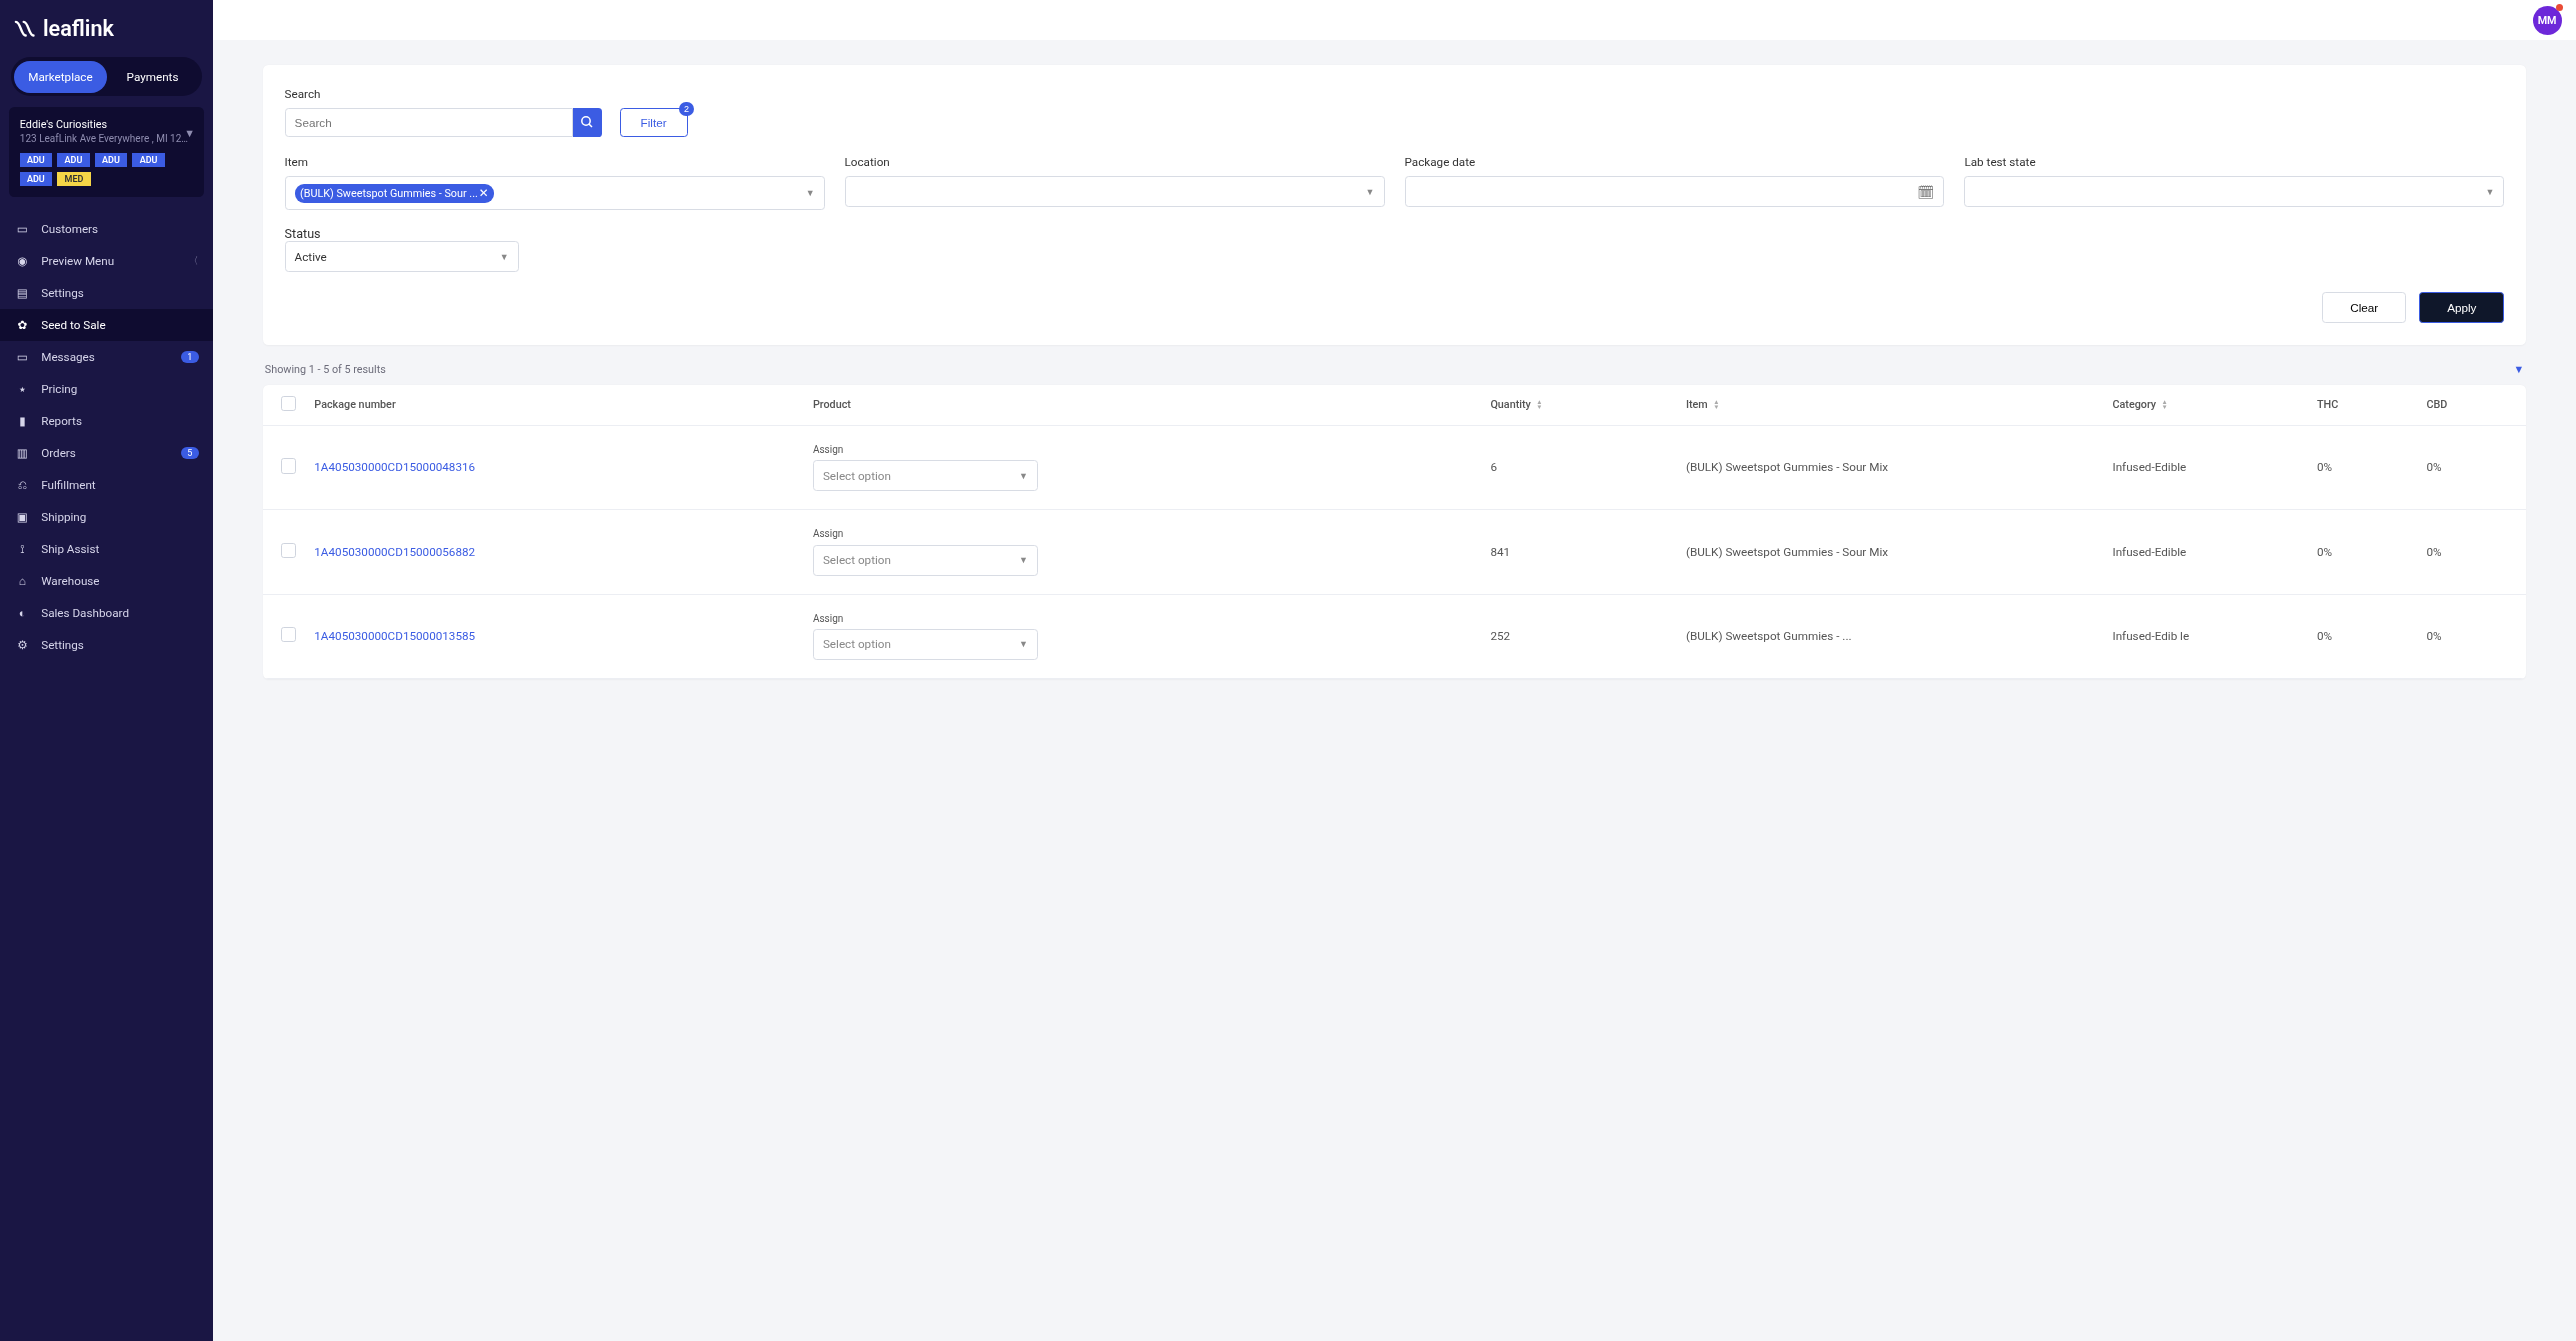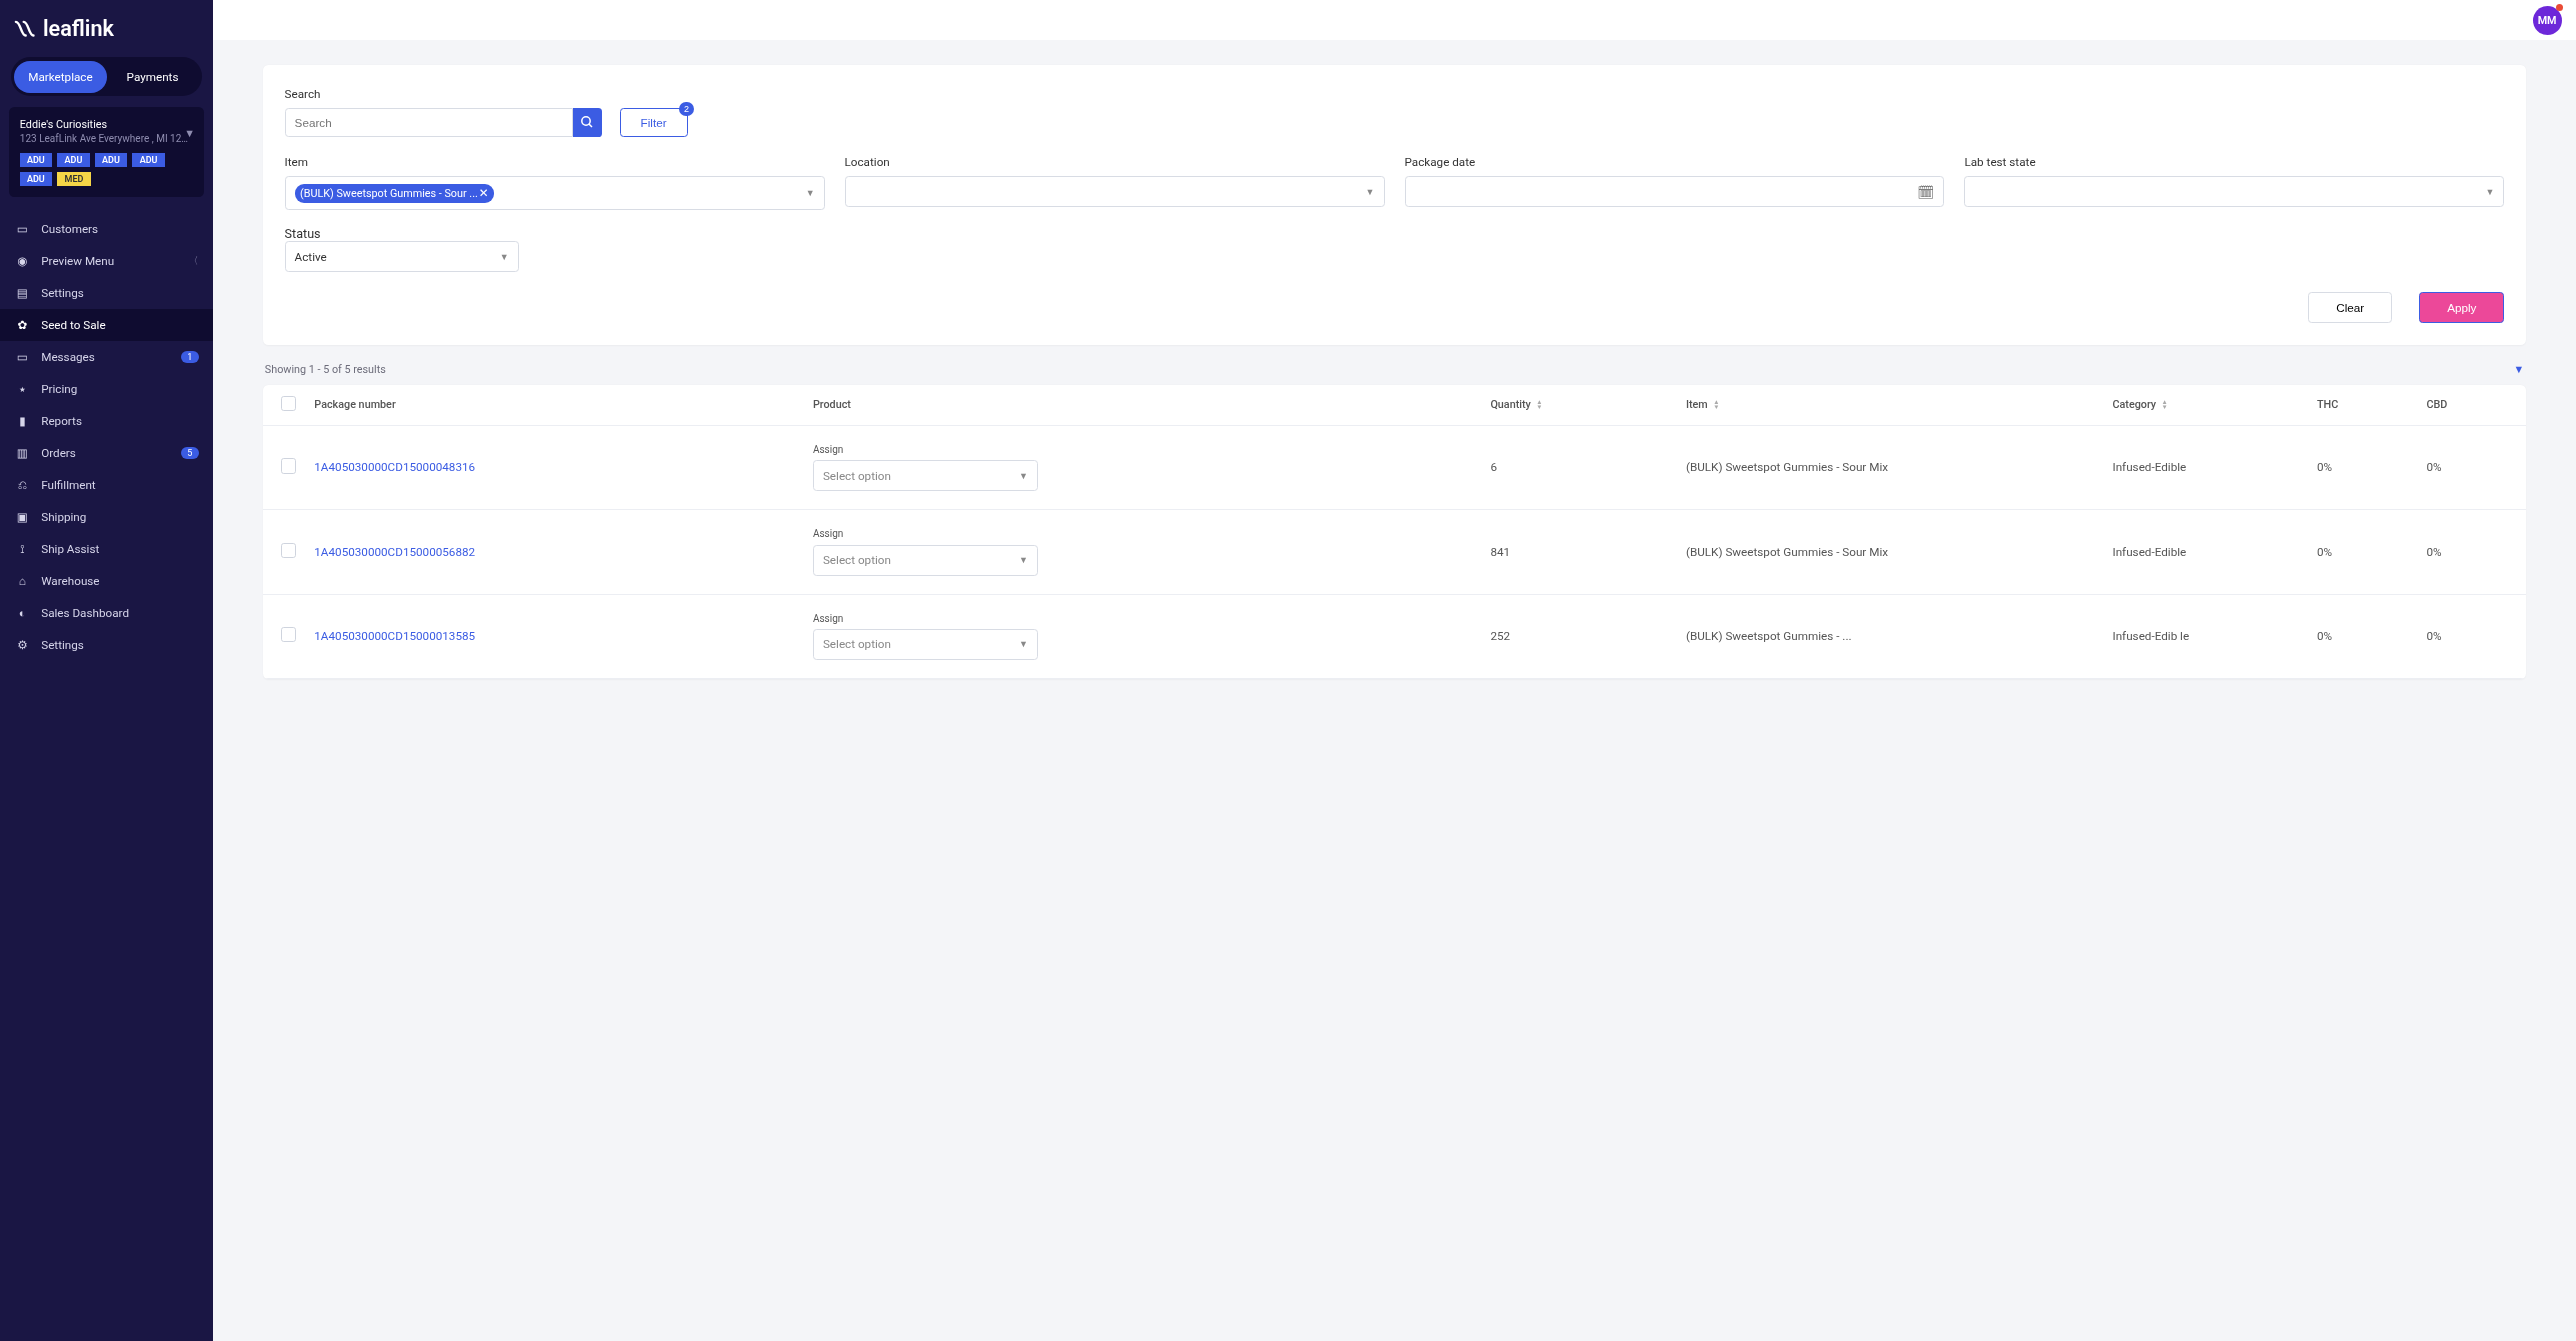--- a/index.html
+++ b/index.html
@@ -51,23 +51,23 @@
 .filter-btn { background: #fff; border: 0.9px solid #3b5ce3; color: #3b5ce3; padding: 7.2px 20px; border-radius: 3.6px; font-size: 11.7px; cursor: pointer; position: relative; }
 .filter-badge { position: absolute; top: -7.2px; right: -7.2px; background: #3b5ce3; color: #fff; font-size: 9px; border-radius: 50%; width: 14.4px; height: 14.4px; display: flex; align-items: center; justify-content: center; }
 
 .filter-grid { display: grid; grid-template-columns: repeat(4, 1fr); gap: 20px; margin-top: 18px; }
 .filter-grid label { display: block; font-size: 11.7px; margin-bottom: 7.2px; color: #333; }
 .dd { border: 0.9px solid #d8dce4; border-radius: 3.6px; padding: 6.3px 9px; font-size: 11.7px; background: #fff; display: flex; align-items: center; justify-content: space-between; min-height: 31px; cursor: pointer; }
 .dd .chev { color: #888; font-size: 9px; }
 .chip { background: #3b5ce3; color: #fff; border-radius: 9px; padding: 2.7px 5.4px; font-size: 10.8px; display: inline-flex; align-items: center; gap: 1px; max-width: 100%; }
 .chip .x { cursor: pointer; font-size: 11.7px; }
 .status-row { margin-top: 16px; width: 234px; }
-.actions-row { display: flex; justify-content: flex-end; gap: 27px; margin-top: 20px; }
+.actions-row { display: flex; justify-content: flex-end; gap: 13px; margin-top: 20px; }
 .btn { padding: 8px 27px; border-radius: 3.6px; font-size: 11.7px; cursor: pointer; border: 0.9px solid #d8dce4; background: #fff; }
-.btn.primary { background: #ec4899; color: #fff; border-color: #3b5ce3; }
+.btn.primary { background: #0f172a; color: #fff; border-color: #3b5ce3; }
 
 .results-meta { display: flex; justify-content: space-between; align-items: center; font-size: 10.8px; color: #6c6c7a; padding: 0 1.8px 9px; }
 .results-meta .chev { color: #3b5ce3; font-size: 10.8px; }
 
 .table { background: #fff; border-radius: 5.4px; overflow: hidden; box-shadow: 0 0.9px 1.8px rgba(0,0,0,0.04); }
 .table table { width: 100%; border-collapse: collapse; }
 .table th { text-align: left; font-size: 10.8px; font-weight: 500; color: #555; padding: 10.8px 9px; border-bottom: 0.9px solid #eceef3; }
 .table td { font-size: 11.7px; padding: 18px 9px; border-bottom: 0.9px solid #eceef3; vertical-align: middle; color: #555; }
 .table td:first-child, .table th:first-child { padding-left: 18px; width: 38px; }
 .chk { width: 15.3px; height: 15.3px; border: 1.4px solid #cfd4de; border-radius: 2.7px; display: inline-block; }

